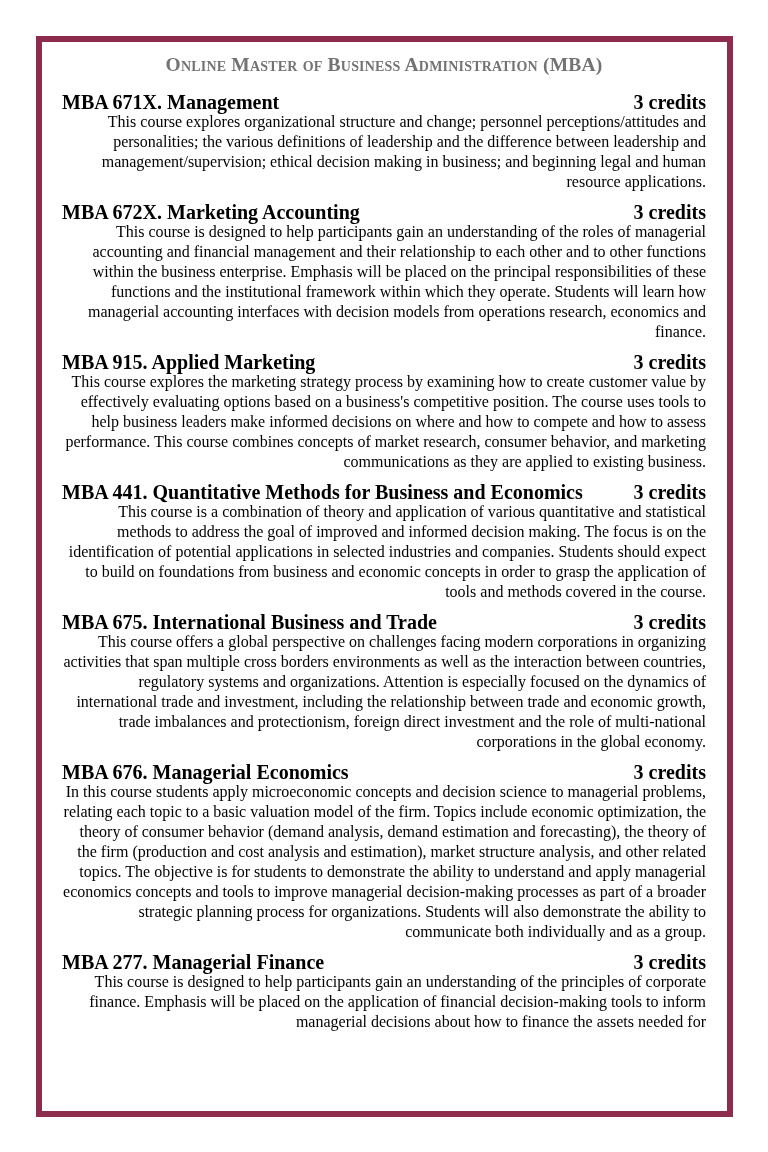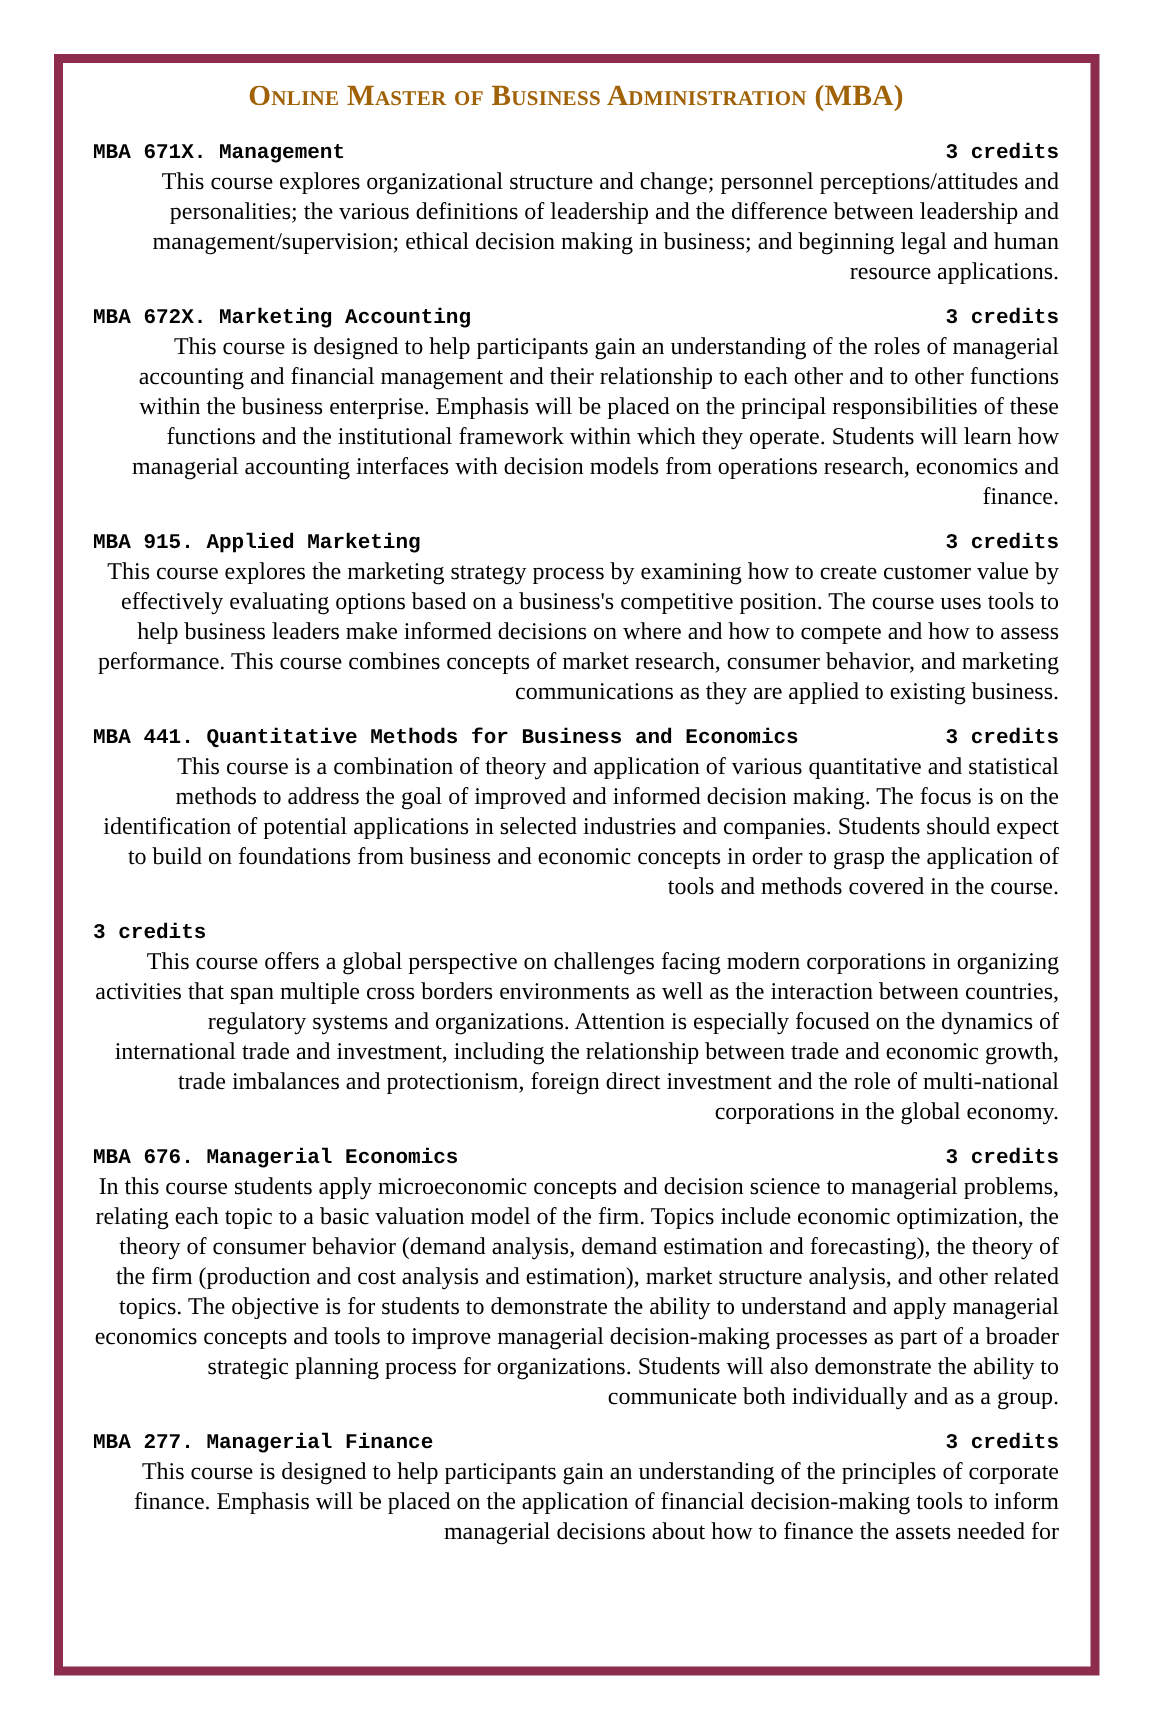--- a/index.html
+++ b/index.html
@@ -27,34 +27,33 @@
     padding: 12px 21px 0 20px;
     overflow: hidden;
   }
   .doc-title {
     margin: 0 0 16px 0;
     text-align: center;
     font-variant: small-caps;
     font-weight: bold;
     font-size: 19.5px;
     line-height: 22px;
-    color: #a16207;
+    color: #737373;
     letter-spacing: 0.2px;
   }
   .course {
     margin: 0 0 10px 0;
   }
   .course-header {
     display: flex;
     justify-content: space-between;
     align-items: baseline;
     font-weight: bold;
-    font-size: 14px;
+    font-size: 20px;
     line-height: 20px;
-    font-family: Liberation Mono, monospace;
   }
   .course-title {
     white-space: nowrap;
   }
   .course-credits {
     white-space: nowrap;
   }
   .course-desc {
     margin: 0;
     font-size: 16px;
@@ -96,20 +95,21 @@
   <section class="course">
     <div class="course-header">
       <span class="course-title">MBA 441. Quantitative Methods for Business and Economics</span>
       <span class="course-credits">3 credits</span>
     </div>
     <p class="course-desc">This course is a combination of theory and application of various quantitative and statistical methods to address the goal of improved and informed decision making. The focus is on the identification of potential applications in selected industries and companies. Students should expect to build on foundations from business and economic concepts in order to grasp the application of tools and methods covered in the course.</p>
   </section>
 
   <section class="course">
     <div class="course-header">
+      <span class="course-title">MBA 675. International Business and Trade</span>
       <span class="course-credits">3 credits</span>
     </div>
     <p class="course-desc">This course offers a global perspective on challenges facing modern corporations in organizing activities that span multiple cross borders environments as well as the interaction between countries, regulatory systems and organizations. Attention is especially focused on the dynamics of international trade and investment, including the relationship between trade and economic growth, trade imbalances and protectionism, foreign direct investment and the role of multi-national corporations in the global economy.</p>
   </section>
 
   <section class="course">
     <div class="course-header">
       <span class="course-title">MBA 676. Managerial Economics</span>
       <span class="course-credits">3 credits</span>
     </div>

